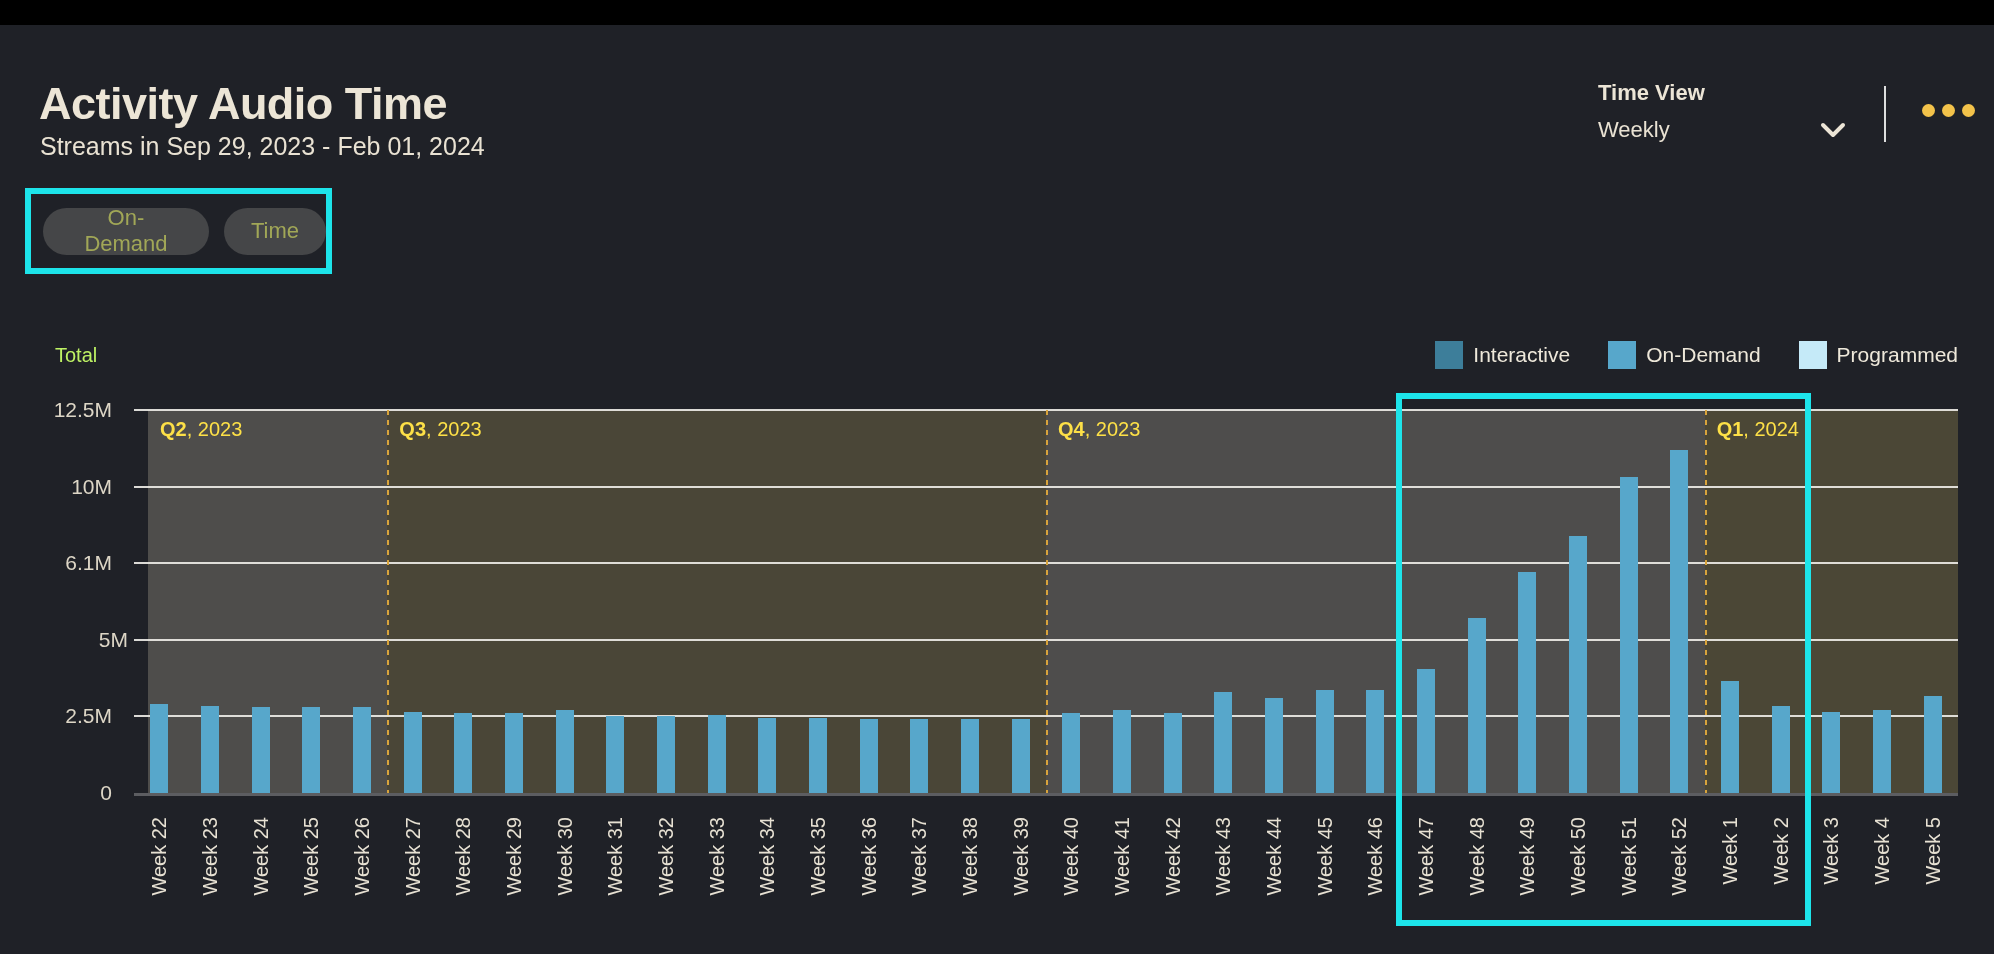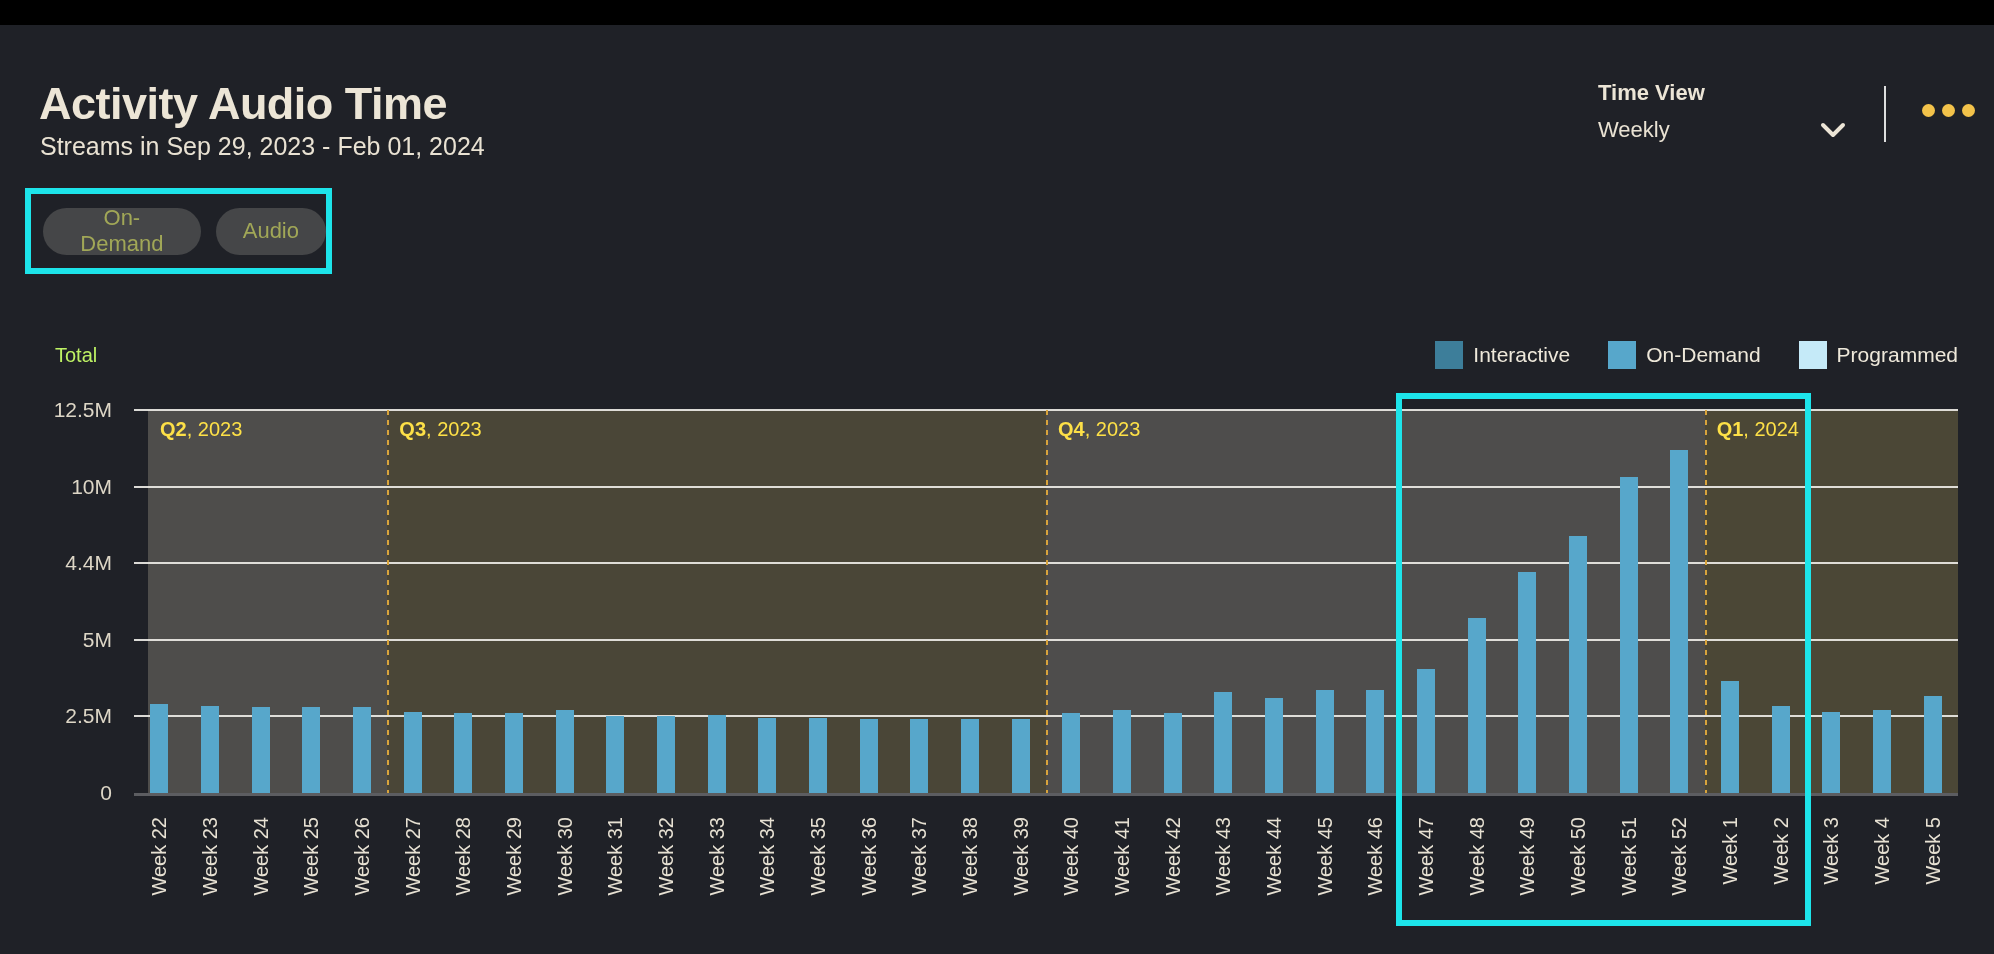--- a/index.html
+++ b/index.html
@@ -86,21 +86,21 @@
 <div class="hdr-divider"></div>
 
 <div class="dots">
   <span></span>
   <span></span>
   <span></span>
 </div>
 
 <div class="filter-box">
   <button class="pill">On-Demand</button>
-  <button class="pill">Audio</button>
+  <button class="pill">Time</button>
 </div>
 
 <div class="total-label">Total</div>
 
 <div class="legend" id="legend">
     <div class="legend-item">
       <span class="legend-swatch" style="background: rgb(61, 126, 154);"></span>
       <span class="legend-text">Interactive</span>
     </div>
     <div class="legend-item">
@@ -116,23 +116,23 @@
 <div class="chart" id="chart">
     <div class="band" style="left: 148px; top: 410px; width: 239.333px; height: 383px; background: rgb(78, 77, 75);"></div>
     <div class="band" style="left: 387.333px; top: 410px; width: 658.667px; height: 383px; background: rgb(74, 70, 55);"></div>
     <div class="band" style="left: 1046px; top: 410px; width: 658.667px; height: 383px; background: rgb(78, 77, 76);"></div>
     <div class="band" style="left: 1704.67px; top: 410px; width: 253.333px; height: 383px; background: rgb(75, 71, 54);"></div>
     <div class="gridline" style="left: 134px; top: 409px; width: 1824px;"></div>
     <div class="ytick" style="left: 0px; top: 410px;">12.5M</div>
     <div class="gridline" style="left: 134px; top: 485.6px; width: 1824px;"></div>
     <div class="ytick" style="left: 0px; top: 486.6px;">10M</div>
     <div class="gridline" style="left: 134px; top: 562.2px; width: 1824px;"></div>
-    <div class="ytick" style="left: 0px; top: 563.2px;">4.4M</div>
+    <div class="ytick" style="left: 0px; top: 563.2px;">6.1M</div>
     <div class="gridline" style="left: 134px; top: 638.8px; width: 1824px;"></div>
-    <div class="ytick" style="left: 0px; top: 639.8px;">5M</div>
+    <div class="ytick" style="left: 0px; top: 639.8px; padding-left: 16px;">5M</div>
     <div class="gridline" style="left: 134px; top: 715.4px; width: 1824px;"></div>
     <div class="ytick" style="left: 0px; top: 716.4px;">2.5M</div>
     <div class="axisline" style="left: 134px; top: 793px; width: 1824px;"></div>
     <div class="ytick" style="left: 0px; top: 793px;">0</div>
     <div class="qlabel" style="left: 160px; top: 418px;"><b>Q2</b><span>, 2023</span></div>
     <div class="qline" style="left: 387.333px; top: 410px; height: 383px;"></div>
     <div class="qlabel" style="left: 399.333px; top: 418px;"><b>Q3</b><span>, 2023</span></div>
     <div class="qline" style="left: 1046px; top: 410px; height: 383px;"></div>
     <div class="qlabel" style="left: 1058px; top: 418px;"><b>Q4</b><span>, 2023</span></div>
     <div class="qline" style="left: 1704.67px; top: 410px; height: 383px;"></div>

